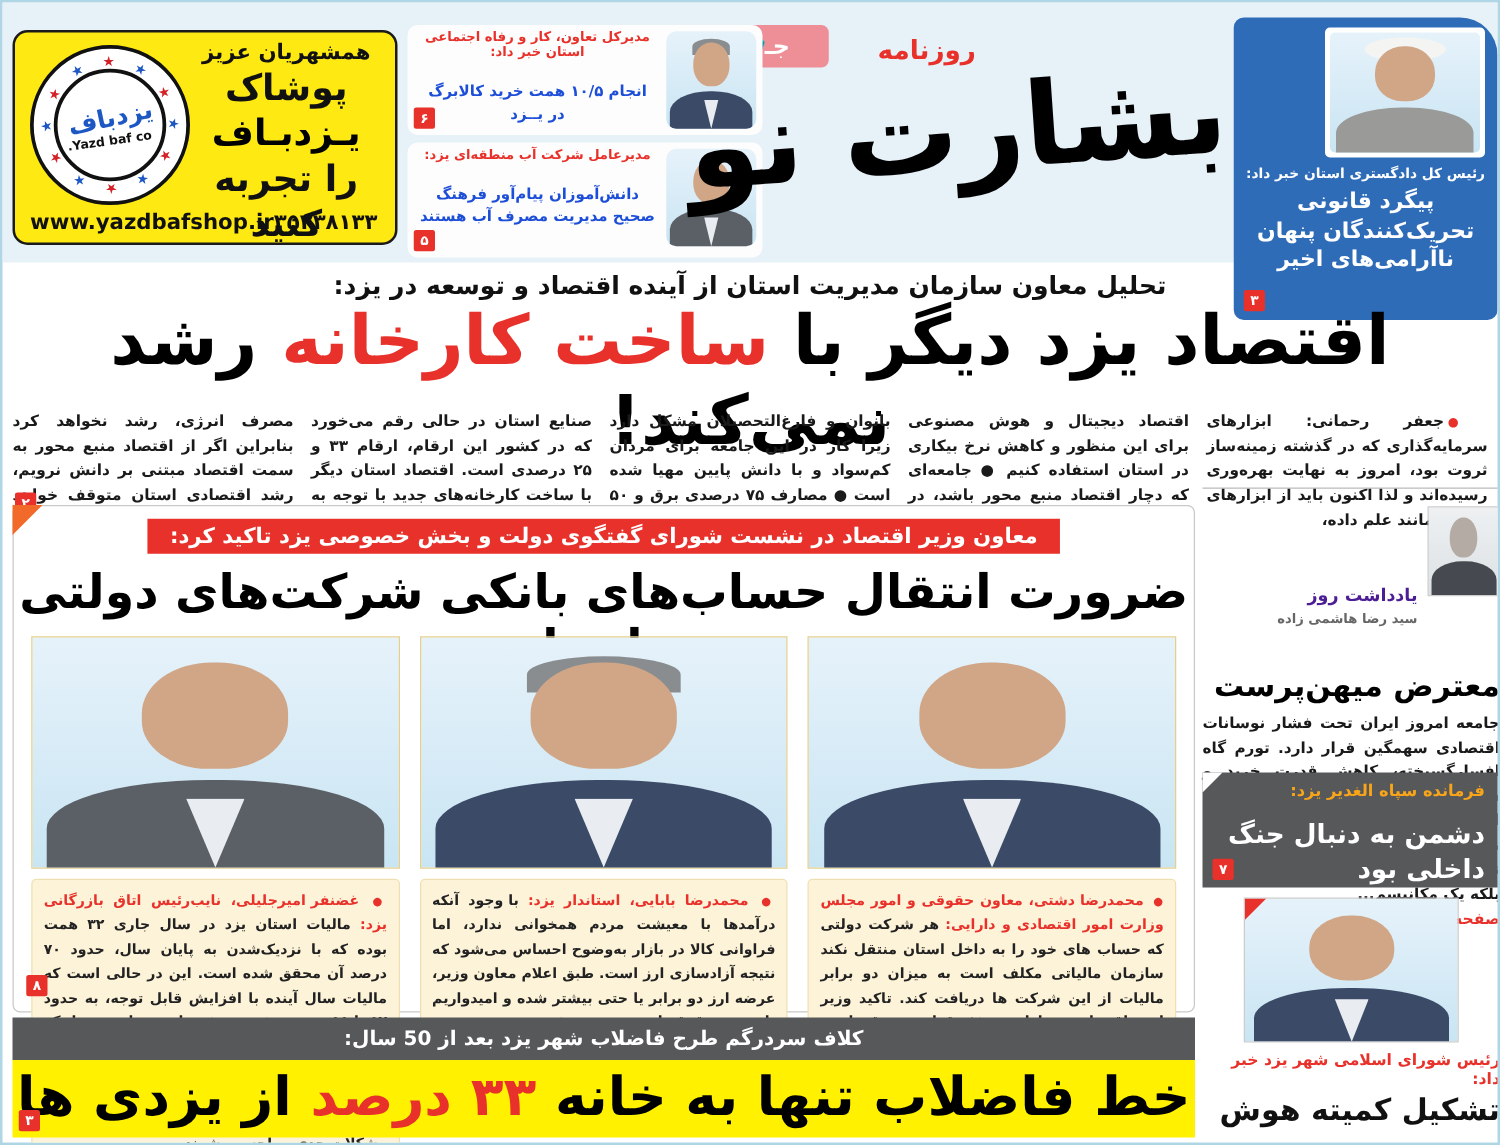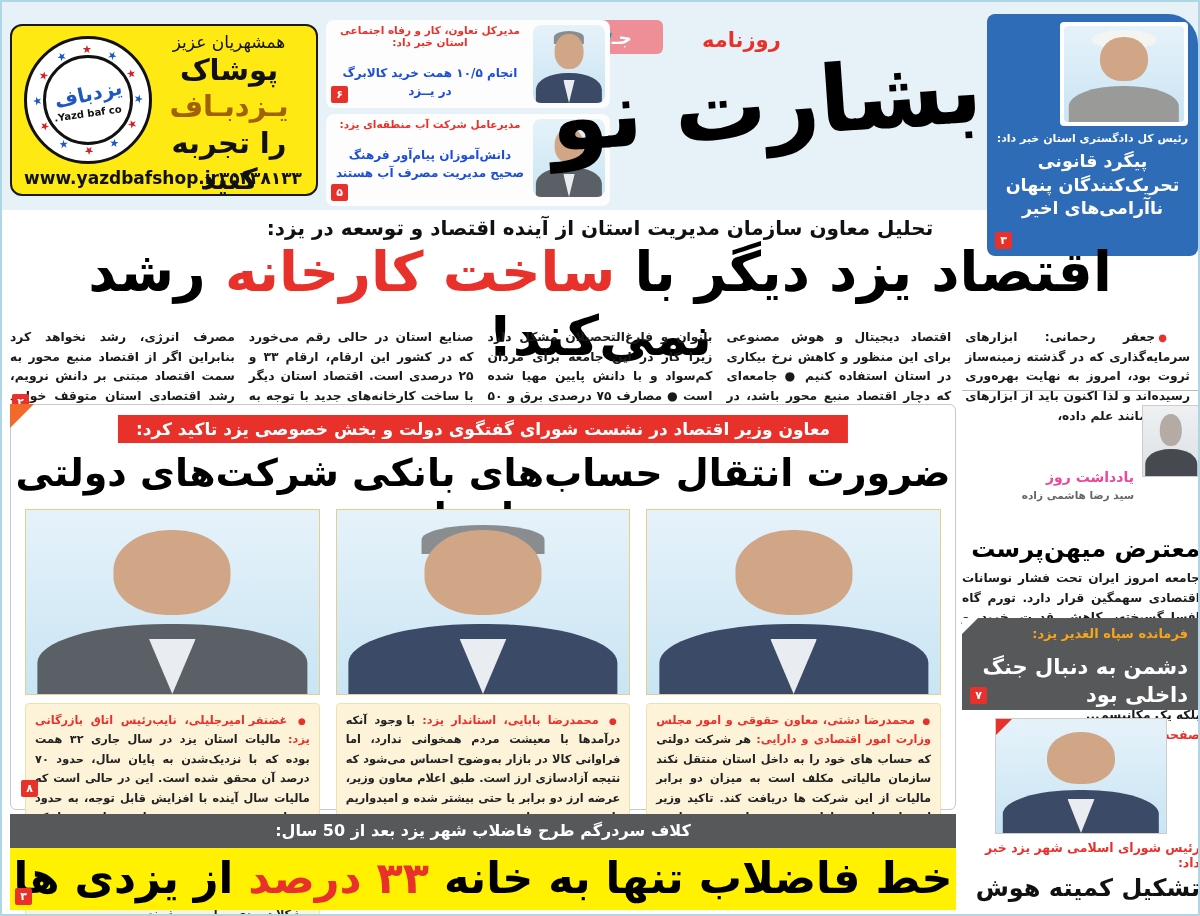--- a/index.html
+++ b/index.html
@@ -31,23 +31,23 @@
   .ad-stars i::before { content:"★"; position:absolute; left:-6px; top:-57px; font-size:11px; }
   .ad-stars i:nth-child(odd)::before { color:#d42027; }
   .ad-stars i:nth-child(even)::before { color:#1c57c4; }
   .ad-stars i:nth-child(1){transform:rotate(0deg);} .ad-stars i:nth-child(2){transform:rotate(30deg);}
   .ad-stars i:nth-child(3){transform:rotate(60deg);} .ad-stars i:nth-child(4){transform:rotate(90deg);}
   .ad-stars i:nth-child(5){transform:rotate(120deg);} .ad-stars i:nth-child(6){transform:rotate(150deg);}
   .ad-stars i:nth-child(7){transform:rotate(180deg);} .ad-stars i:nth-child(8){transform:rotate(210deg);}
   .ad-stars i:nth-child(9){transform:rotate(240deg);} .ad-stars i:nth-child(10){transform:rotate(270deg);}
   .ad-stars i:nth-child(11){transform:rotate(300deg);} .ad-stars i:nth-child(12){transform:rotate(330deg);}
   .ad-text { position:absolute; right:8px; top:6px; width:158px; text-align:center; color:#111; }
-  .ad-greet { font-size:17px; font-weight:normal; }
+  .ad-greet { font-size:17px; font-weight:bold; }
   .ad-line { font-size:29px; font-weight:bold; line-height:1.25; }
-  .ad-line.red { color:#a16207; }
+  .ad-line.red { color:#000000; }
   .ad-bottom { position:absolute; left:0; bottom:6px; width:100%; display:flex;
                justify-content:space-between; padding:0 14px; font-weight:bold; font-size:17px; color:#111; }
   .ad-web { direction:ltr; }
 
   
   .tn-card { position:absolute; width:284px; background:#fdfdfd; border-radius:8px; }
   .tn-card.c1 { left:324px; top:18px; height:88px; }
   .tn-card.c2 { left:324px; top:112px; height:92px; }
   .tn-photo { position:absolute; right:5px; top:5px; width:72px; height:78px; border-radius:8px; }
   .tn-body { position:absolute; right:84px; left:8px; top:4px; text-align:center; }
@@ -96,21 +96,21 @@
   .quote-box { margin-top:8px; background:#fdf3d9; border:1px solid #efe0b2; border-radius:4px;
                padding:7px 9px; font-size:11.3px; line-height:1.72; text-align:justify; color:#222; font-weight:bold; }
   .quote-box::before { content:"●"; color:#e8312a; margin-left:3px; font-size:9px; }
   .quote-spk { color:#e8312a; }
   .art-badge { left:10px; bottom:12px; }
 
   
   .sidebar { position:absolute; left:960px; top:388px; width:238px; height:522px; }
   .note { position:relative; border-top:1px solid #bbb; padding-top:6px; height:218px; }
   .note-photo { position:absolute; right:0; top:8px; width:58px; height:72px; border:1px solid #ccc; border-radius:6px; }
-  .note-sec { color:#ec4899; font-size:14px; font-weight:bold; margin-right:66px; }
+  .note-sec { color:#4c1d95; font-size:14px; font-weight:bold; margin-right:66px; }
   .note-author { color:#666; font-size:10.5px; font-weight:bold; margin-right:66px; margin-top:4px; }
   .note-title { font-size:24px; font-weight:900; color:#000; margin-top:34px; text-align:right; }
   .note-body { font-size:12.2px; font-weight:bold; color:#1a1a1a; text-align:justify; line-height:1.6; margin-top:6px; }
   .note-more { display:block; color:#e8312a; font-size:12.5px; font-weight:bold; margin-top:2px; }
 
   .sepah { position:relative; margin-top:10px; background:#57585a; padding:8px 12px 10px; height:92px; }
   .sepah::before { content:""; position:absolute; left:0; top:0; width:0; height:0;
                    border-top:16px solid #fff; border-right:16px solid transparent; }
   .sepah-kicker { color:#f9a51a; font-size:13px; font-weight:bold; text-align:right; }
   .sepah-title { color:#fff; font-size:21px; font-weight:bold; line-height:1.35; text-align:right; margin-top:12px; }

